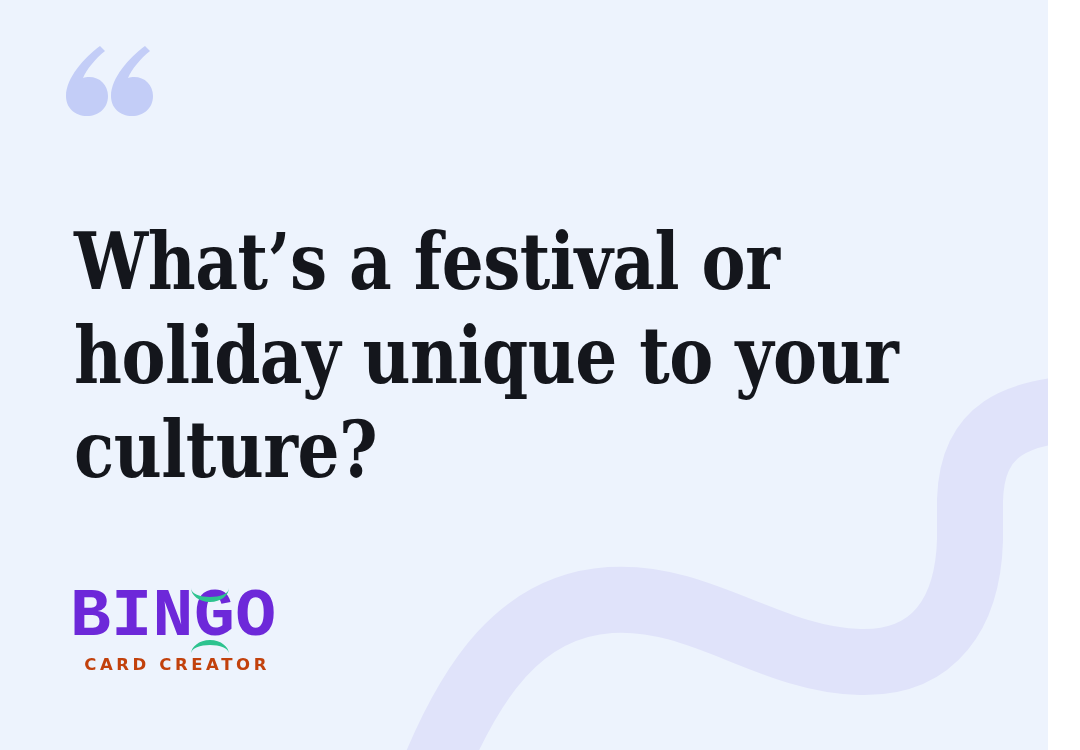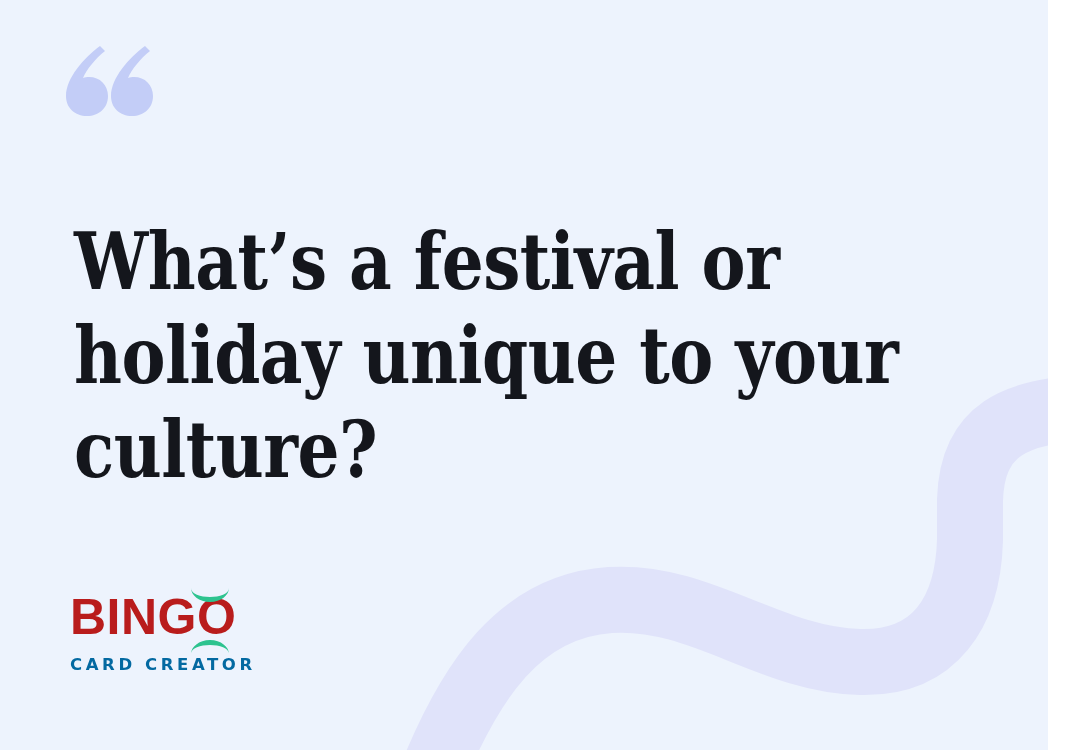--- a/index.html
+++ b/index.html
@@ -69,45 +69,46 @@
   #logo-wordmark {
     position: relative;
     display: block;
     height: 54px;
     width: 160px;
   }
   #logo-bingo-text {
     position: absolute;
     left: 0;
     top: 0;
-    font-family: Liberation Sans, sans-serif;
+    font-family: Liberation Mono, monospace;
     font-weight: 700;
-    font-size: 50px;
+    font-size: 68px;
     line-height: 50px;
     letter-spacing: 0.5px;
-    color: #b91c1c;
+    color: #6d28d9;
   }
   #logo-o-arc-top,
   #logo-o-arc-bottom {
     position: absolute;
     left: 121px;
     width: 38px;
     height: 14px;
   }
   #logo-o-arc-top  { top: -4px; }
   #logo-o-arc-bottom { top: 48px; }
 
   #logo-tagline {
     margin-top: 9px;
     font-family: "DejaVu Sans", "Liberation Sans", sans-serif;
     font-weight: 700;
     font-size: 16.5px;
     letter-spacing: 3.6px;
-    color: #0369a1;
+    color: #c2410c;
     white-space: nowrap;
+    text-align: right;
   }
 </style>
 </head>
 <body>
 
 <div id="card">
 
   <svg id="wave-decoration" viewBox="0 0 1080 750" preserveAspectRatio="none">
     <path id="wave-path" d="M 430 780
              C 470 680, 520 606, 610 600

